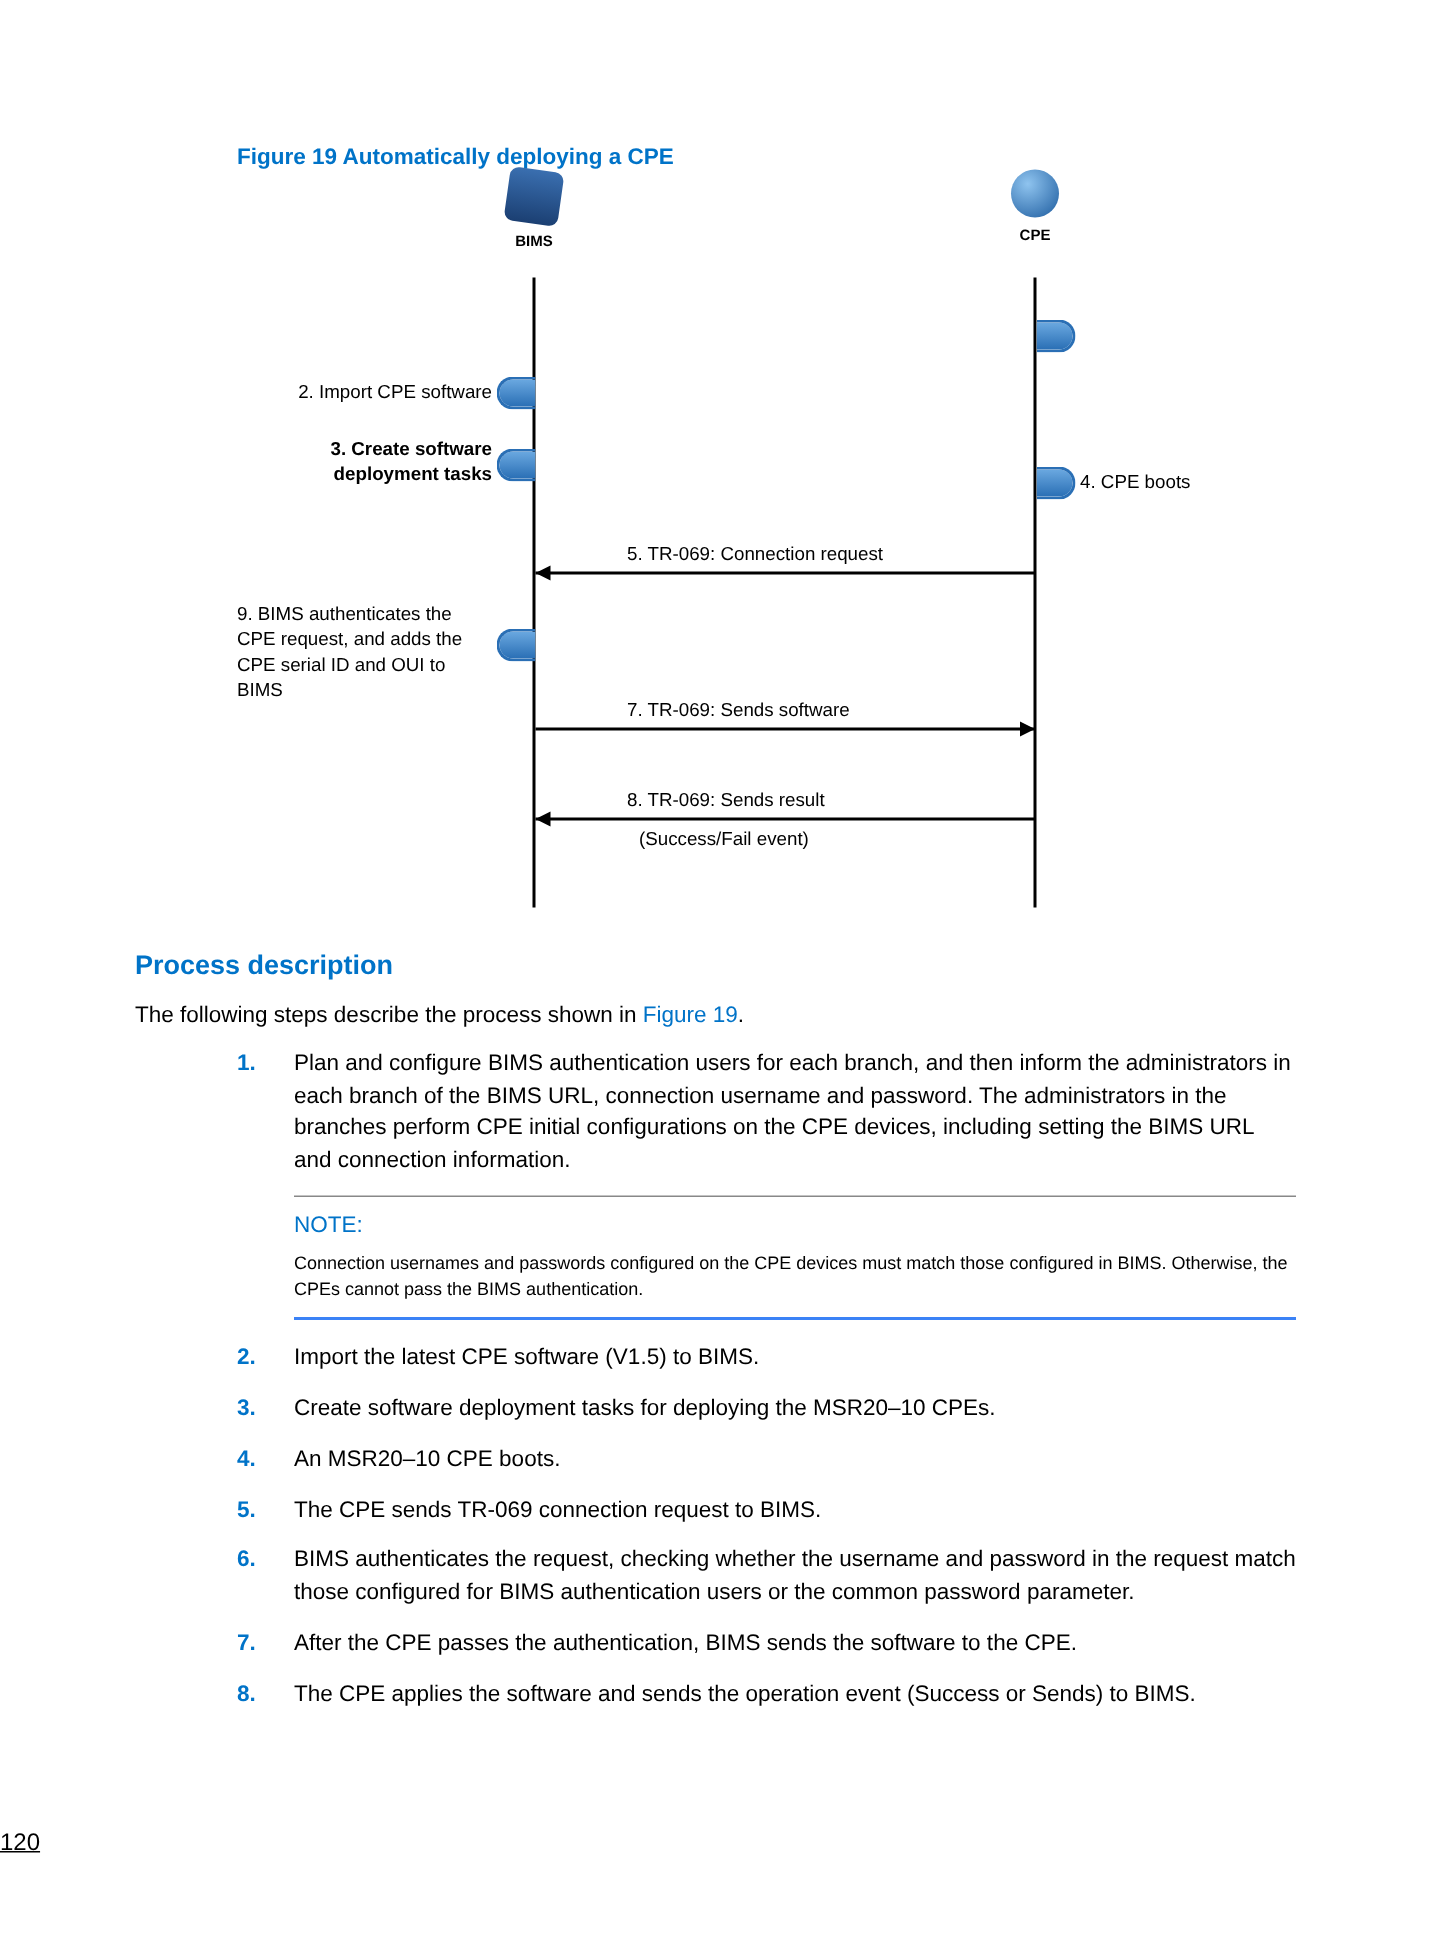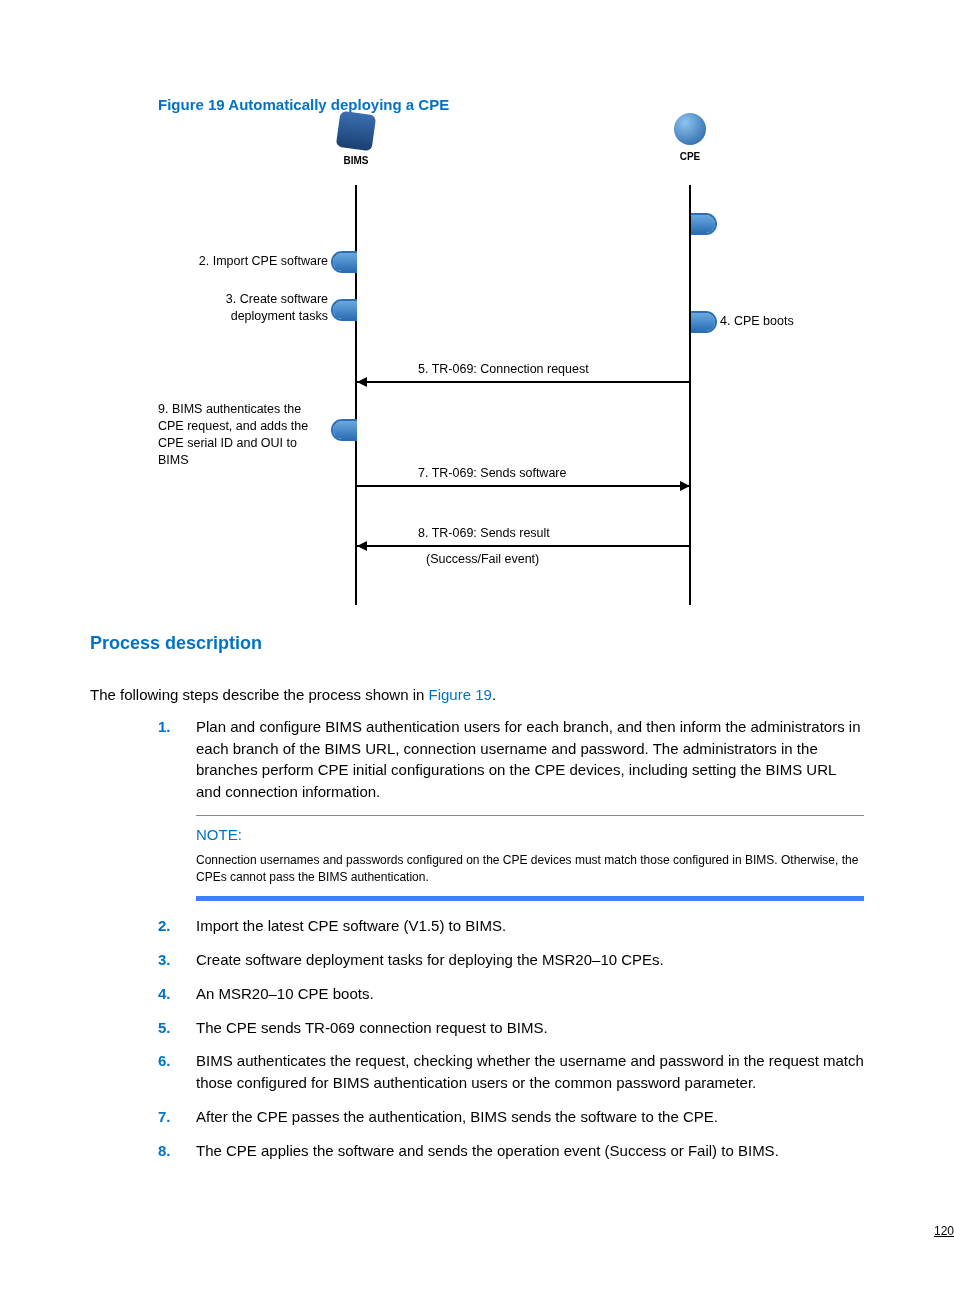--- a/index.html
+++ b/index.html
@@ -94,21 +94,21 @@
     border-left: none;
     border-right: 2px solid #2a6fb5;
     border-radius: 0 12px 12px 0;
   }
 
   .section-title {
     color: #0073c8;
     font-weight: bold;
     font-size: 18px;
     margin-top: 20px;
-    margin-bottom: 30px;
+    margin-bottom: 12px;
   }
   .body-text {
     font-size: 15px;
     line-height: 1.45;
   }
   .link {
     color: #0073c8;
   }
   ol.steps {
     list-style: none;
@@ -125,39 +125,39 @@
   ol.steps > li > .num {
     position: absolute;
     left: 0;
     top: 0;
     color: #0073c8;
     font-weight: bold;
   }
   .note-box {
     margin: 12px 0 14px 0;
     border-top: 1px solid #888;
-    border-bottom: 5px solid #3b82f6;
+    border-bottom: 2px solid #3b82f6;
     padding: 8px 0 10px 0;
   }
   .note-label {
     color: #0073c8;
     font-size: 15px;
     margin-bottom: 6px;
   }
   .note-text {
     font-size: 12px;
     line-height: 1.45;
   }
   .page-number {
     position: absolute;
     bottom: 58px;
     left: 0;
     width: 100%;
-    text-align: right;
-    font-size: 12px;
+    text-align: left;
+    font-size: 16px;
     text-decoration: underline;
   }
 </style>
 </head>
 <body>
 
 <div class="page">
 
   <div class="fig-caption">Figure 19 Automatically deploying a CPE</div>
 
@@ -175,21 +175,21 @@
 
     <div class="lifeline" style="left:197px; top:72px; height:420px;"></div>
     <div class="lifeline" style="left:531px; top:72px; height:420px;"></div>
 
     <div class="self-arc right-side" style="left:533px; top:100px;"></div>
 
     <div class="self-arc" style="left:173px; top:138px;"></div>
     <div class="msglabel" style="left:20px; top:140px; width:150px; text-align:right;">2. Import CPE software</div>
 
     <div class="self-arc" style="left:173px; top:186px;"></div>
-    <div class="msglabel" style="left:10px; top:178px; width:160px; text-align:right;">3. Create software deployment tasks</div>
+    <div class="msglabel" style="left:10px; top:178px; width:160px; text-align:right;font-weight:bold;">3. Create software deployment tasks</div>
 
     <div class="self-arc right-side" style="left:533px; top:198px;"></div>
     <div class="msglabel" style="left:562px; top:200px; width:120px;">4. CPE boots</div>
 
     <div class="msglabel" style="left:260px; top:248px;">5. TR-069:  Connection request</div>
     <div class="arrow-line" style="left:199px; top:268px; width:333px;"></div>
     <div class="arrow-head-left" style="left:199px; top:264px;"></div>
 
     <div class="self-arc" style="left:173px; top:306px;"></div>
     <div class="msglabel" style="left:0px; top:288px; width:170px; text-align:left;">9. BIMS authenticates the CPE request, and adds the CPE serial ID and OUI to BIMS</div>
@@ -238,18 +238,18 @@
     <li>
       <span class="num">6.</span>
       <span>BIMS authenticates the request, checking whether the username and password in the request match those configured for BIMS authentication users or the common password parameter.</span>
     </li>
     <li>
       <span class="num">7.</span>
       <span>After the CPE passes the authentication, BIMS sends the software to the CPE.</span>
     </li>
     <li>
       <span class="num">8.</span>
-      <span>The CPE applies the software and sends the operation event (Success or Fail) to BIMS.</span>
+      <span>The CPE applies the software and sends the operation event (Success or Sends) to BIMS.</span>
     </li>
   </ol>
 
   <div class="page-number">120</div>
 </div>
 
 </body></html>

